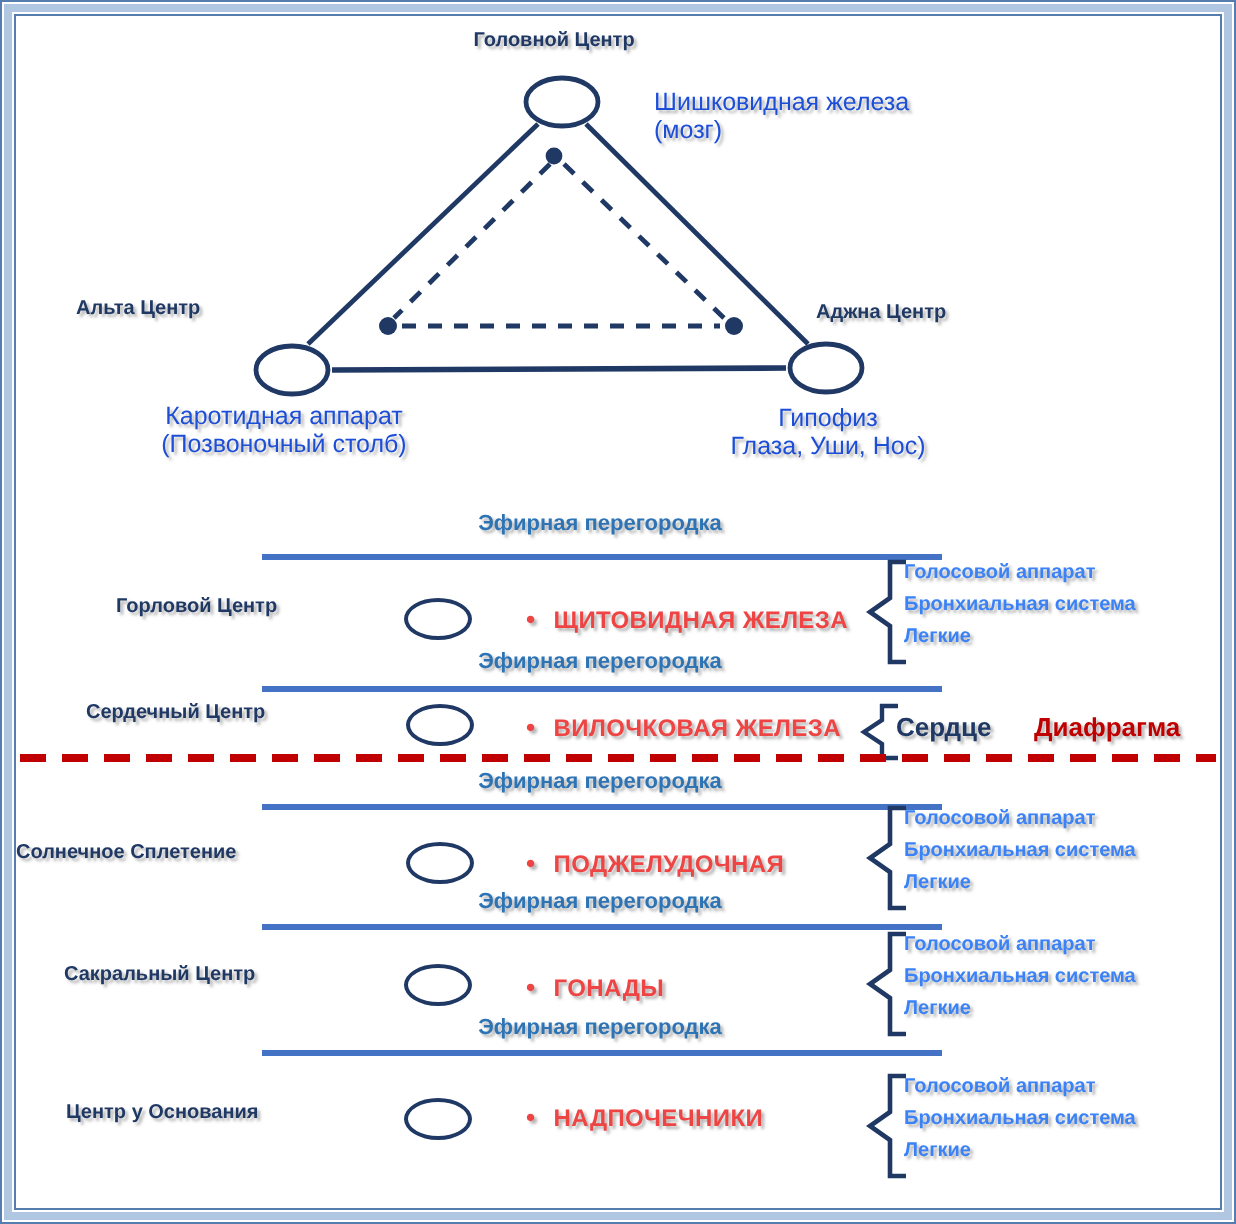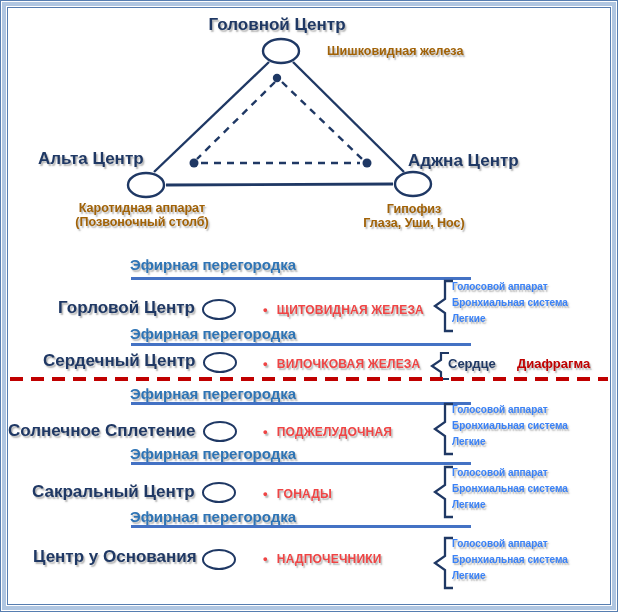--- a/index.html
+++ b/index.html
@@ -8,25 +8,25 @@
     font-family:"Liberation Sans", sans-serif; overflow:hidden;
   }
   .frame { position:absolute; pointer-events:none; }
   .f1 { inset:0; border:1px solid #567DB0; }
   .f2 { inset:2px; border:4px solid #B0C6E1; }
   .f3 { inset:7px; border:1px solid #567DB0; }
 
   .abs { position:absolute; white-space:nowrap; }
   .sh   { text-shadow:1.5px 1.5px 1.5px rgba(110,110,110,0.5); }
 
-  .big-label   { font-size:17px; font-weight:bold; color:#1F3864; }
-  .small-label { font-size:12.5px; font-weight:bold; color:#a16207; line-height:14px; }
+  .big-label   { font-size:10px; font-weight:bold; color:#1F3864; }
+  .small-label { font-size:12.5px; font-weight:normal; color:#1d4ed8; line-height:14px; }
   .gland       { font-size:12px; font-weight:bold; color:#ef4444; letter-spacing:0.2px; }
   .gland .bullet { display:inline-block; margin-right:9px; font-size:13px; }
-  .partition-label { font-size:15px; font-weight:bold; color:#2E74B5; text-align:left; }
+  .partition-label { font-size:11px; font-weight:bold; color:#2E74B5; text-align:center; }
   .partition-line  { height:2.5px; background:#4472C4; }
   .organ-item  { font-size:10px; font-weight:bold; color:#3b82f6; line-height:16px; }
   .red-text    { color:#C00000; font-size:13px; font-weight:bold; }
   .heart-organ { color:#1F3864; font-size:13px; font-weight:bold; }
 
   .row-ellipse {
     position:absolute; width:30px; height:17px;
     border:2.4px solid #1F3864; border-radius:50%; background:#fff;
   }
   .center-text { text-align:center; }
@@ -61,20 +61,21 @@
     <g fill="#1F3864">
       <circle cx="277" cy="78" r="4.2"></circle>
       <circle cx="194" cy="163" r="4.5"></circle>
       <circle cx="367" cy="163" r="4.5"></circle>
     </g>
   </svg>
 
   <div class="abs big-label sh center-text" style="left:177px;top:15px;width:200px">Головной Центр</div>
   <div class="abs" style="left:327px;top:44px">
     <div class="small-label sh">Шишковидная железа</div>
+    <div class="small-label sh">(мозг)</div>
   </div>
   <div class="abs big-label sh" style="left:38px;top:149px">Альта Центр</div>
   <div class="abs big-label sh" style="left:408px;top:151px">Аджна Центр</div>
   <div class="abs center-text" style="left:58px;top:201px;width:168px">
     <div class="small-label sh">Каротидная аппарат</div>
     <div class="small-label sh">(Позвоночный столб)</div>
   </div>
   <div class="abs center-text" style="left:332px;top:202px;width:164px">
     <div class="small-label sh">Гипофиз</div>
     <div class="small-label sh">Глаза, Уши, Нос)</div>

